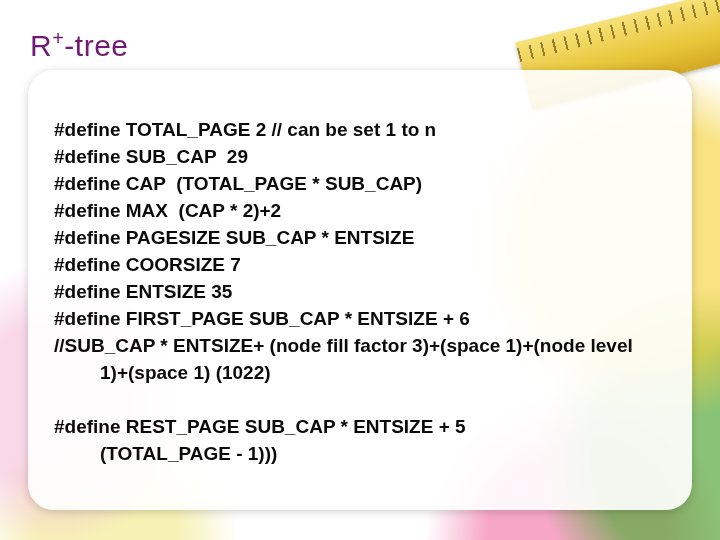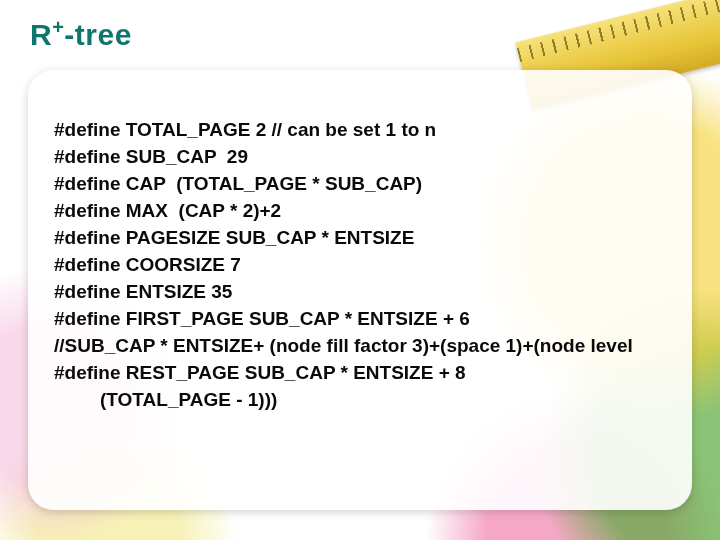--- a/index.html
+++ b/index.html
@@ -21,22 +21,22 @@
     background:linear-gradient(180deg,#f6e27a 0%,#e8c63a 60%,#d4a924 100%);
     transform:rotate(-14deg);
     box-shadow:0 2px 4px rgba(0,0,0,0.25);
   }
   .ruler::before{
     content:"";position:absolute;left:0;right:0;top:6px;height:14px;
     background:repeating-linear-gradient(90deg,#5a3d00 0 2px,transparent 2px 12px);
     opacity:0.6;
   }
   .title{
-    position:absolute;left:30px;top:18px;
-    font-size:30px;font-weight:700;color:#0f766e;letter-spacing:0.5px;
+    position:absolute;left:30px;top:29px;
+    font-size:30px;font-weight:400;color:#701a75;letter-spacing:0.5px;
   }
   .title sup{font-size:20px;vertical-align:super;line-height:0;}
   .card{
     position:absolute;left:28px;top:70px;width:664px;height:440px;
     background:rgba(255,255,255,0.9);
     border-radius:26px;
     box-shadow:0 2px 10px rgba(0,0,0,0.18);
     padding:20px 26px 22px 26px;
     box-sizing:border-box;
   }
@@ -62,15 +62,16 @@
   <div class="code">
 <span>#define TOTAL_PAGE 2 // can be set 1 to n</span>
 <span>#define SUB_CAP  29</span>
 <span>#define CAP  (TOTAL_PAGE * SUB_CAP)</span>
 <span>#define MAX  (CAP * 2)+2</span>
 <span>#define PAGESIZE SUB_CAP * ENTSIZE</span>
 <span>#define COORSIZE 7</span>
 <span>#define ENTSIZE 35</span>
 <span>#define FIRST_PAGE SUB_CAP * ENTSIZE + 6</span>
 <span>//SUB_CAP * ENTSIZE+ (node fill factor 3)+(space 1)+(node level</span>
-<span>#define REST_PAGE SUB_CAP * ENTSIZE + 8</span>
+<span class="indent">1)+(space 1) (1022)</span>
+<span>#define REST_PAGE SUB_CAP * ENTSIZE + 5</span>
 <span class="indent">(TOTAL_PAGE - 1)))</span></div>
 </div>
 
 </body></html>

